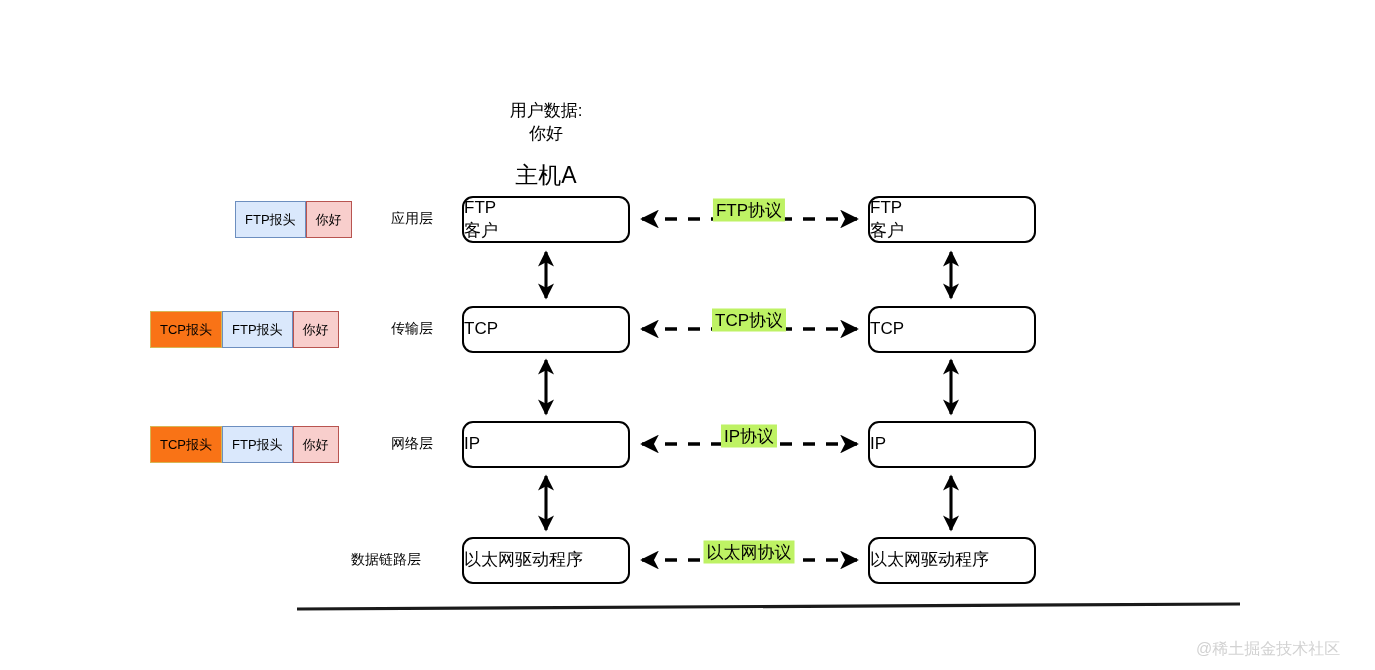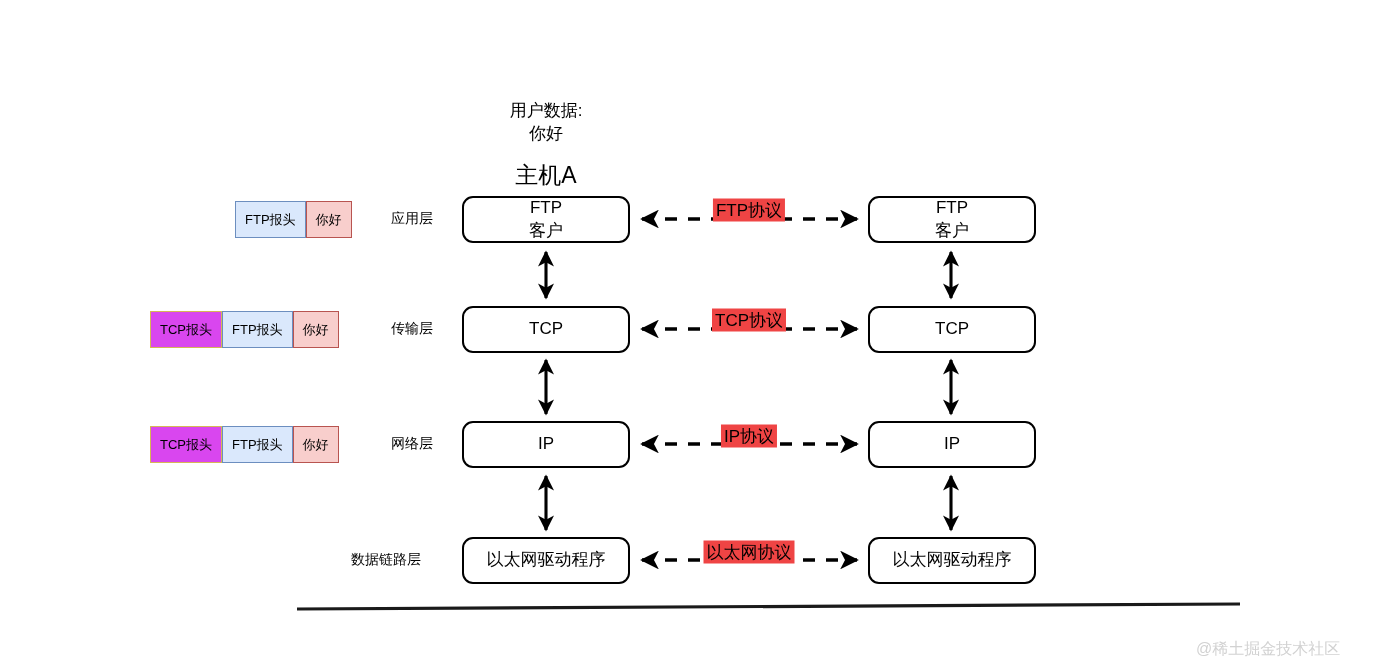--- a/index.html
+++ b/index.html
@@ -43,21 +43,21 @@
 
   
   .pbox {
     position: absolute;
     box-sizing: border-box;
     border: 2.4px solid #000000;
     border-radius: 11px;
     background: #ffffff;
     display: flex;
     flex-direction: column;
-    align-items: center;
+    align-items: flex-start;
     justify-content: center;
     font-size: 17px;
     color: #000000;
     line-height: 1.3;
     text-align: center;
   }
   .pbox span { display: block; }
 
   
   .strip {
@@ -70,21 +70,21 @@
     box-sizing: border-box;
     border: 1.3px solid;
     display: flex;
     align-items: center;
     justify-content: center;
     font-size: 13px;
     color: #000000;
     padding: 12px 9px;
     white-space: nowrap;
   }
-  .seg.yellow { background: #d946ef; border-color: #d6b656; }
+  .seg.yellow { background: #f97316; border-color: #d6b656; }
   .seg.blue   { background: #dae8fc; border-color: #6c8ebf; }
   .seg.pink   { background: #f8cecc; border-color: #b85450; }
 
   
   .layer-label {
     position: absolute;
     transform: translateY(-50%);
     font-size: 14px;
     color: #000;
     white-space: nowrap;
@@ -97,21 +97,21 @@
     top: 0;
     width: 1375px;
     height: 670px;
     pointer-events: none;
   }
 
   
   .proto-label {
     position: absolute;
     transform: translate(-50%, -50%);
-    background: #ef4444;
+    background: #bef264;
     padding: 0 3px;
     font-size: 17px;
     color: #000000;
     white-space: nowrap;
   }
 
   
   .watermark {
     position: absolute;
     font-size: 16px;

